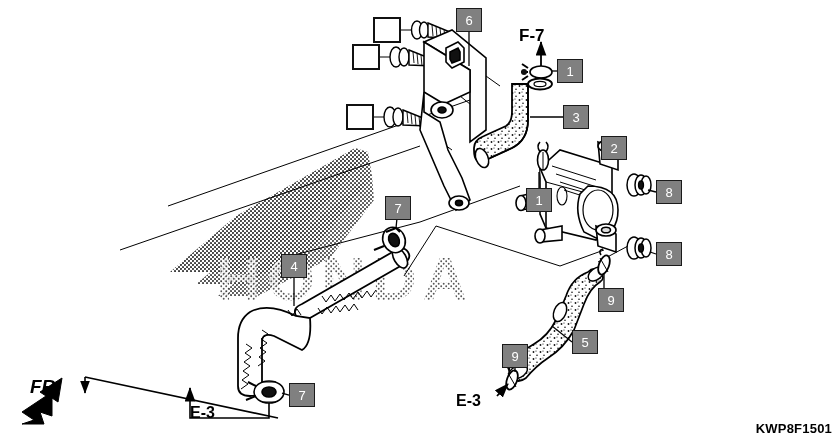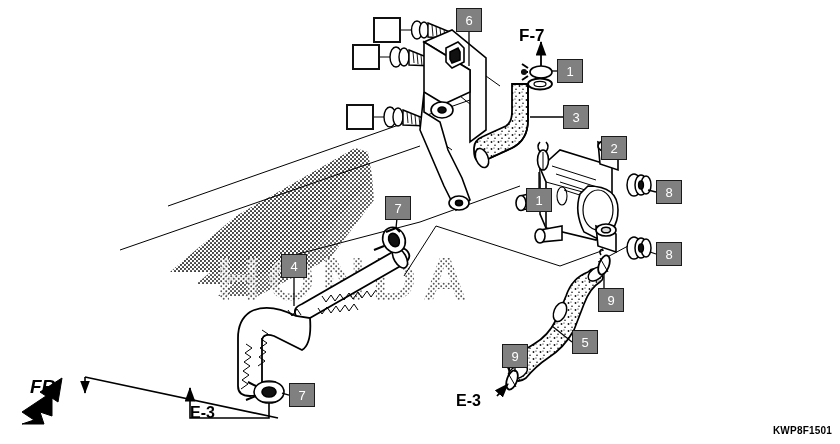--- a/index.html
+++ b/index.html
@@ -51,21 +51,21 @@
     font-weight: bold;
     color: #000000;
     font-family: "Liberation Sans", sans-serif;
     white-space: nowrap;
     user-select: none;
   }
   .partno {
     position: absolute;
     right: 8px;
     bottom: 8px;
-    font-size: 10px;
+    font-size: 13px;
     font-weight: bold;
     letter-spacing: 0.2px;
     color: #000000;
     font-family: "Liberation Sans", sans-serif;
   }
   .frlabel {
     position: absolute;
     left: 30px;
     top: 376px;
     font-size: 19px;

